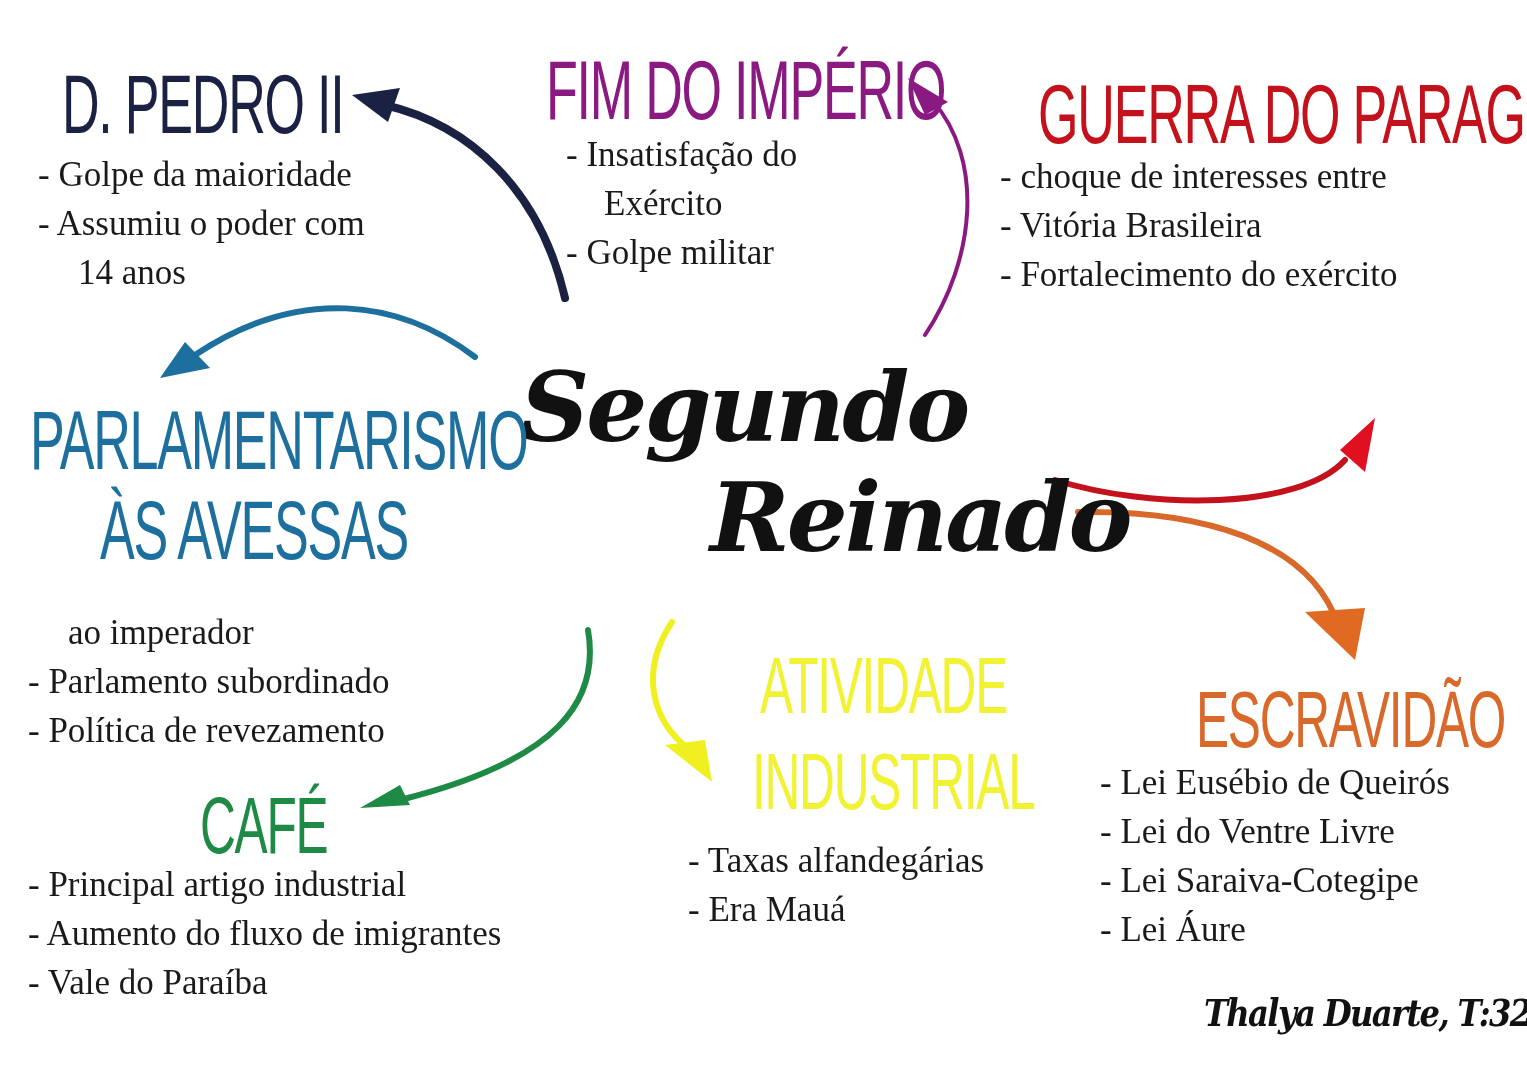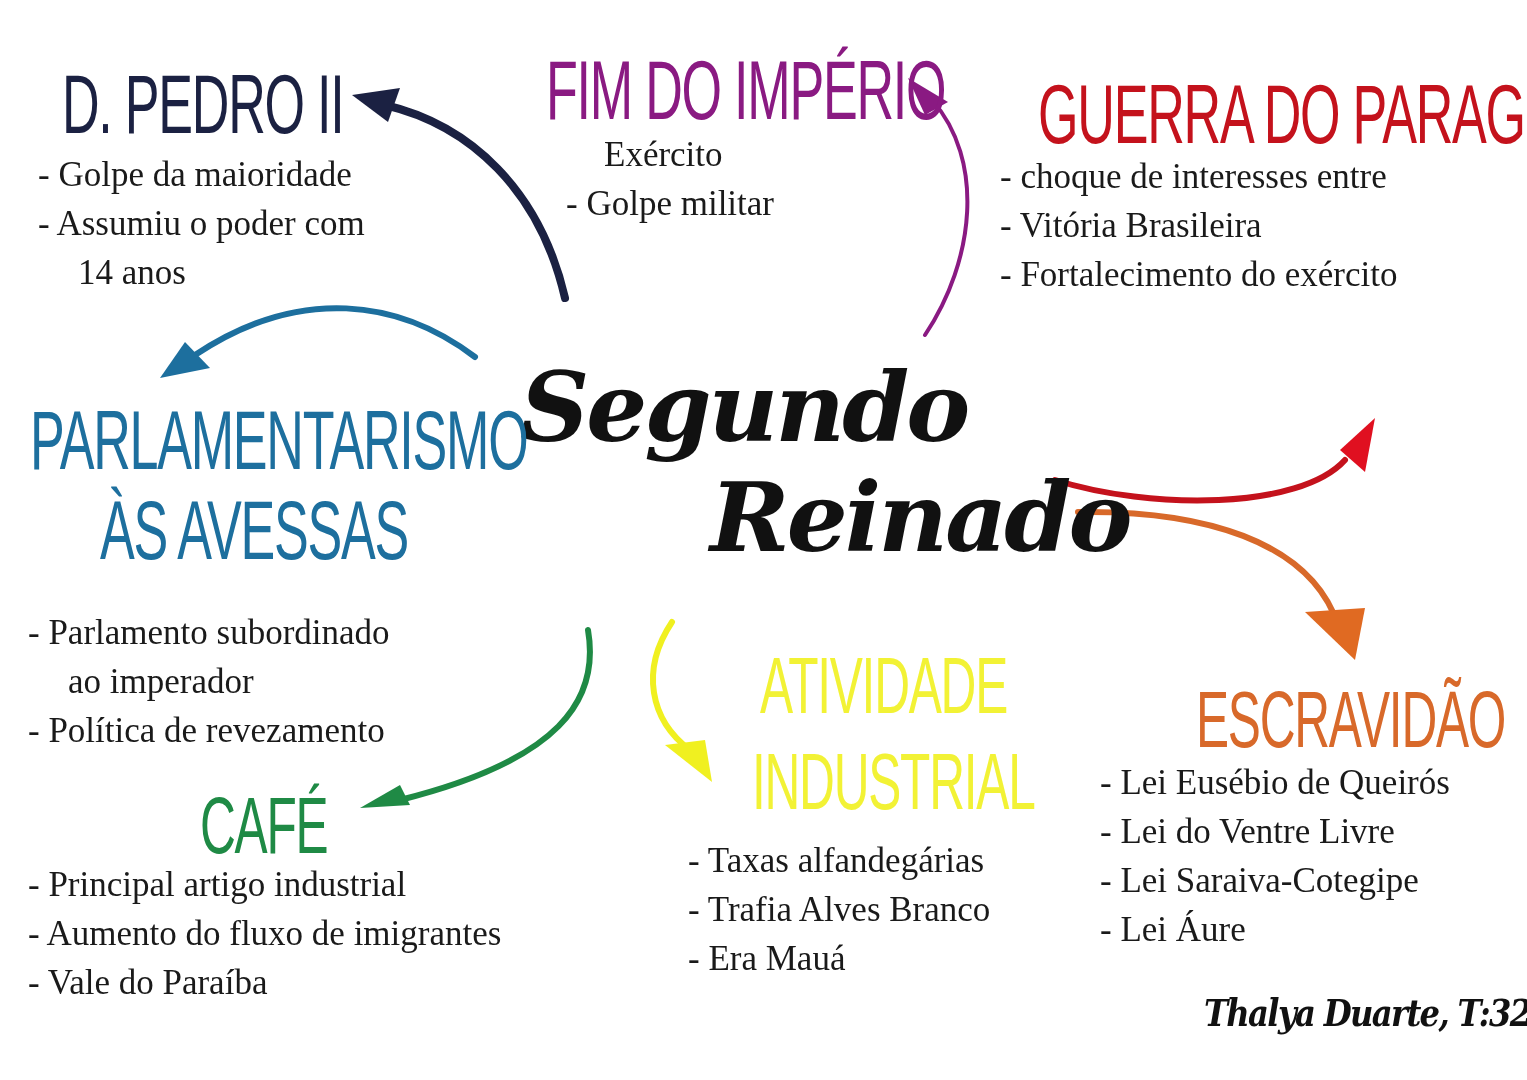--- a/index.html
+++ b/index.html
@@ -102,20 +102,21 @@
   <div class="body" style="left:38px; top:150px;">
     <span class="line">- Golpe da maioridade</span>
     <span class="line">- Assumiu o poder com</span>
     <span class="line" style="padding-left:40px;">14 anos</span>
   </div>
 
   <div class="heading narrow" style="left:546px; top:48px; font-size:84px;">
     <span style="color:#8a1a82;">FIM DO IMPÉRIO</span>
   </div>
   <div class="body" style="left:566px; top:130px;">
+    <span class="line">- Insatisfação do</span>
     <span class="line" style="padding-left:38px;">Exército</span>
     <span class="line">- Golpe militar</span>
   </div>
 
   <div class="heading narrow" style="left:1038px; top:72px; font-size:84px;">
     <span style="color:#c4121c;">GUERRA DO PARAGUAI</span>
   </div>
   <div class="body" style="left:1000px; top:152px;">
     <span class="line">- choque de interesses entre</span>
     <span class="line">- Vitória Brasileira</span>
@@ -125,43 +126,42 @@
   <div class="center-title" style="left:520px; top:360px; font-size:96px;">Segundo</div>
   <div class="center-title" style="left:710px; top:470px; font-size:96px;">Reinado</div>
 
   <div class="heading narrow" style="left:30px; top:398px; font-size:84px;">
     <span style="color:#1d6f9e;">PARLAMENTARISMO</span>
   </div>
   <div class="heading narrow" style="left:100px; top:488px; font-size:84px;">
     <span style="color:#1d6f9e;">ÀS AVESSAS</span>
   </div>
   <div class="body" style="left:28px; top:608px;">
+    <span class="line" style="padding-left:40px;">ao imperador</span>
     <span class="line">- Parlamento subordinado</span>
-    <span class="line" style="padding-left:40px;">ao imperador</span>
     <span class="line">- Política de revezamento</span>
   </div>
 
   <div class="heading narrow" style="left:200px; top:786px; font-size:80px;">
     <span style="color:#1f8a45;">CAFÉ</span>
   </div>
   <div class="body" style="left:28px; top:860px;">
     <span class="line">- Principal artigo industrial</span>
     <span class="line">- Aumento do fluxo de imigrantes</span>
     <span class="line">- Vale do Paraíba</span>
   </div>
 
   <div class="heading narrow" style="left:760px; top:646px; font-size:80px;">
     <span style="color:#f2f235;">ATIVIDADE</span>
   </div>
   <div class="heading narrow" style="left:752px; top:742px; font-size:80px;">
     <span style="color:#f2f235;">INDUSTRIAL</span>
   </div>
   <div class="body" style="left:688px; top:836px;">
     <span class="line">- Taxas alfandegárias</span>
-    <span class="line">- Trafia Alves Branco</span>
     <span class="line">- Era Mauá</span>
   </div>
 
   <div class="heading narrow" style="left:1196px; top:680px; font-size:80px;">
     <span style="color:#d8692a;">ESCRAVIDÃO</span>
   </div>
   <div class="body" style="left:1100px; top:758px;">
     <span class="line">- Lei Eusébio de Queirós</span>
     <span class="line">- Lei do Ventre Livre</span>
     <span class="line">- Lei Saraiva-Cotegipe</span>

